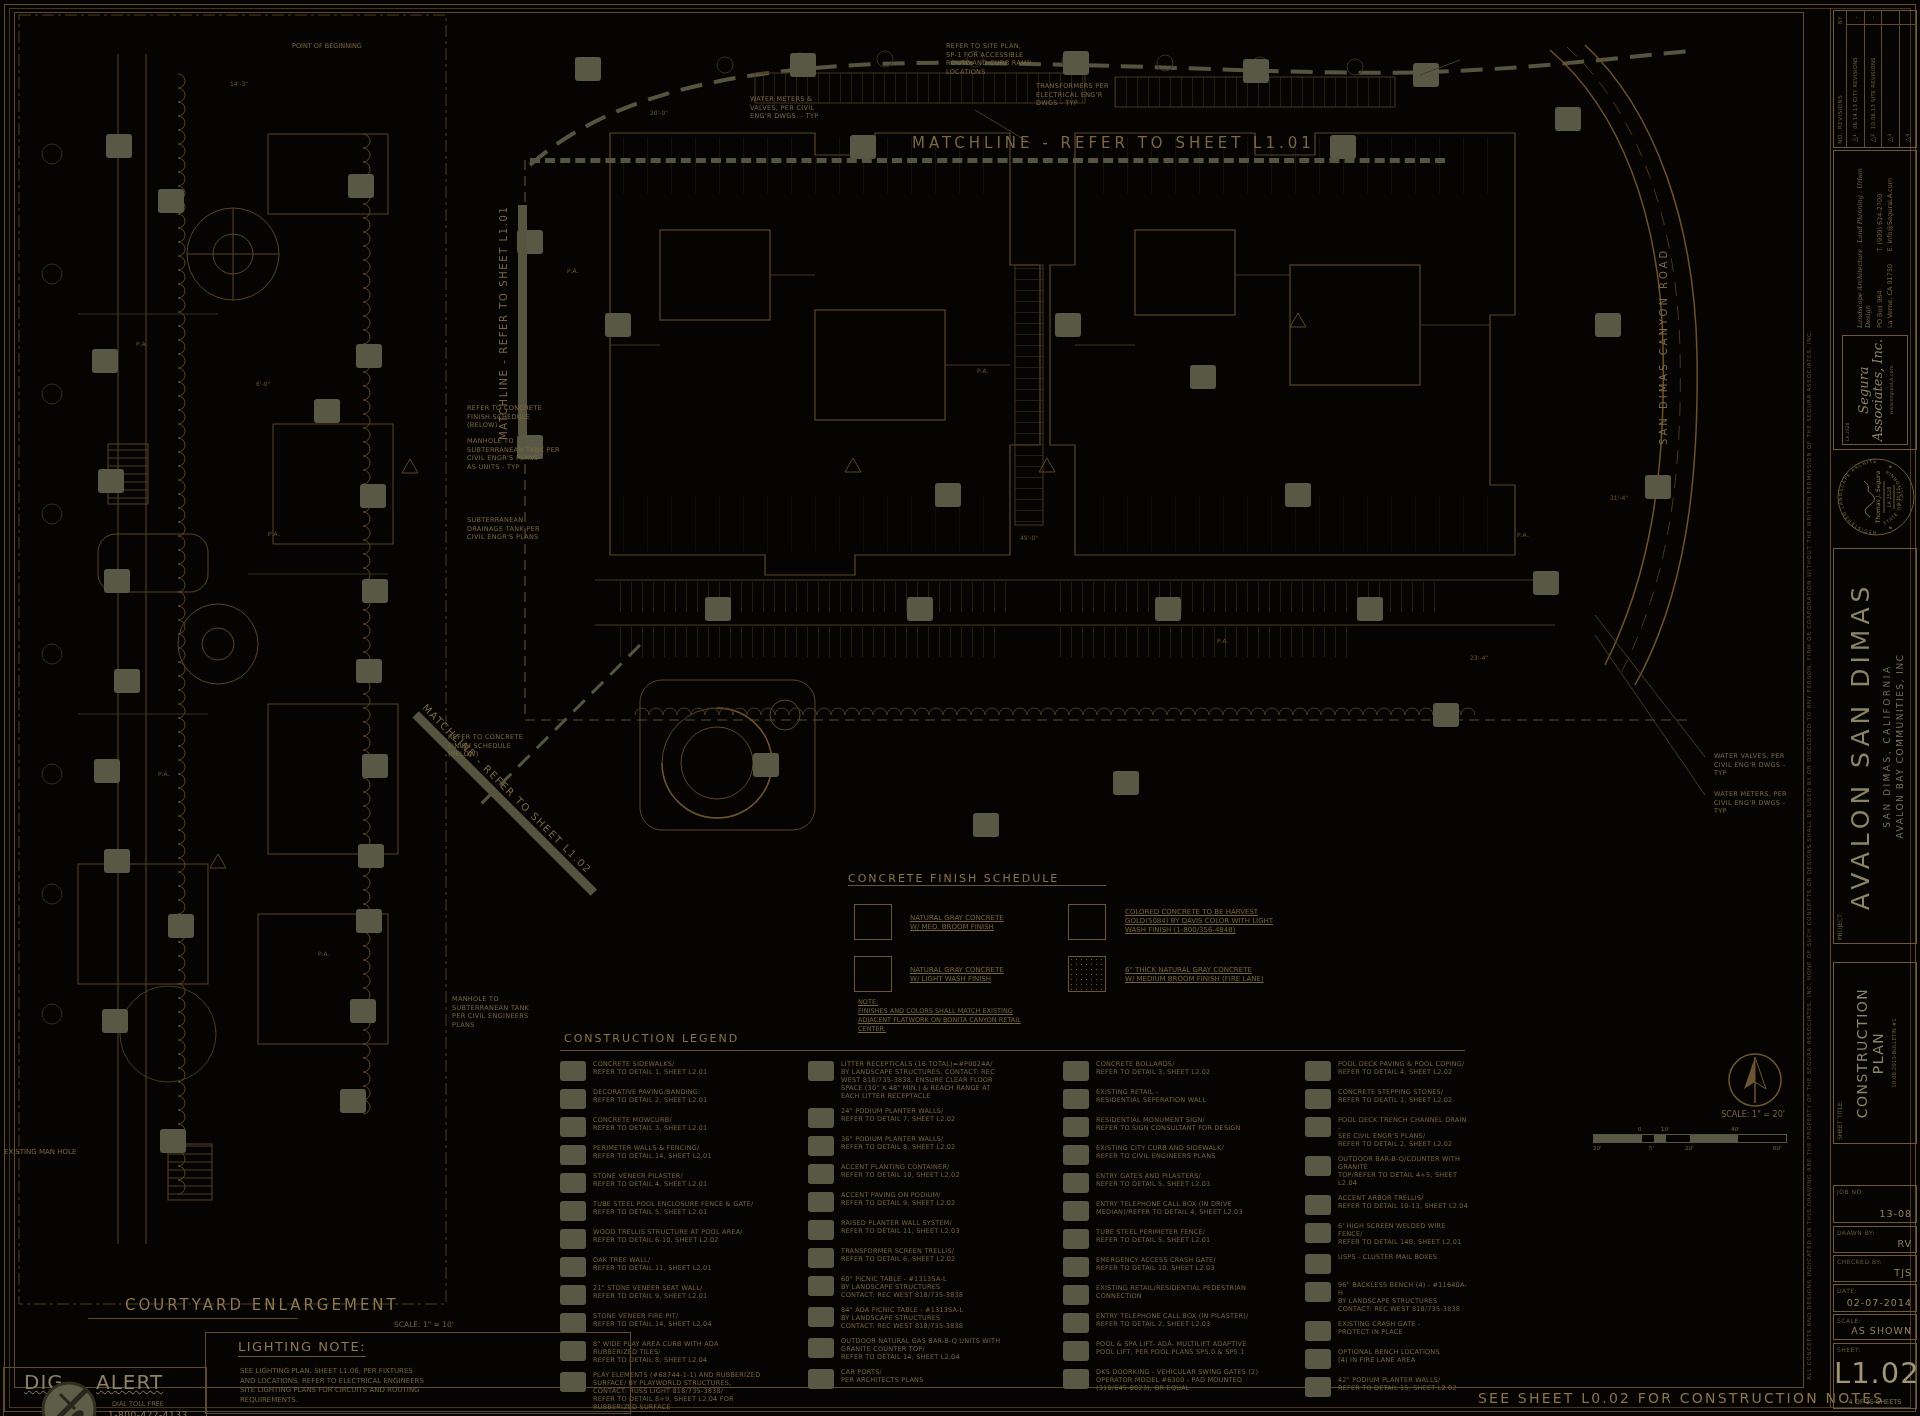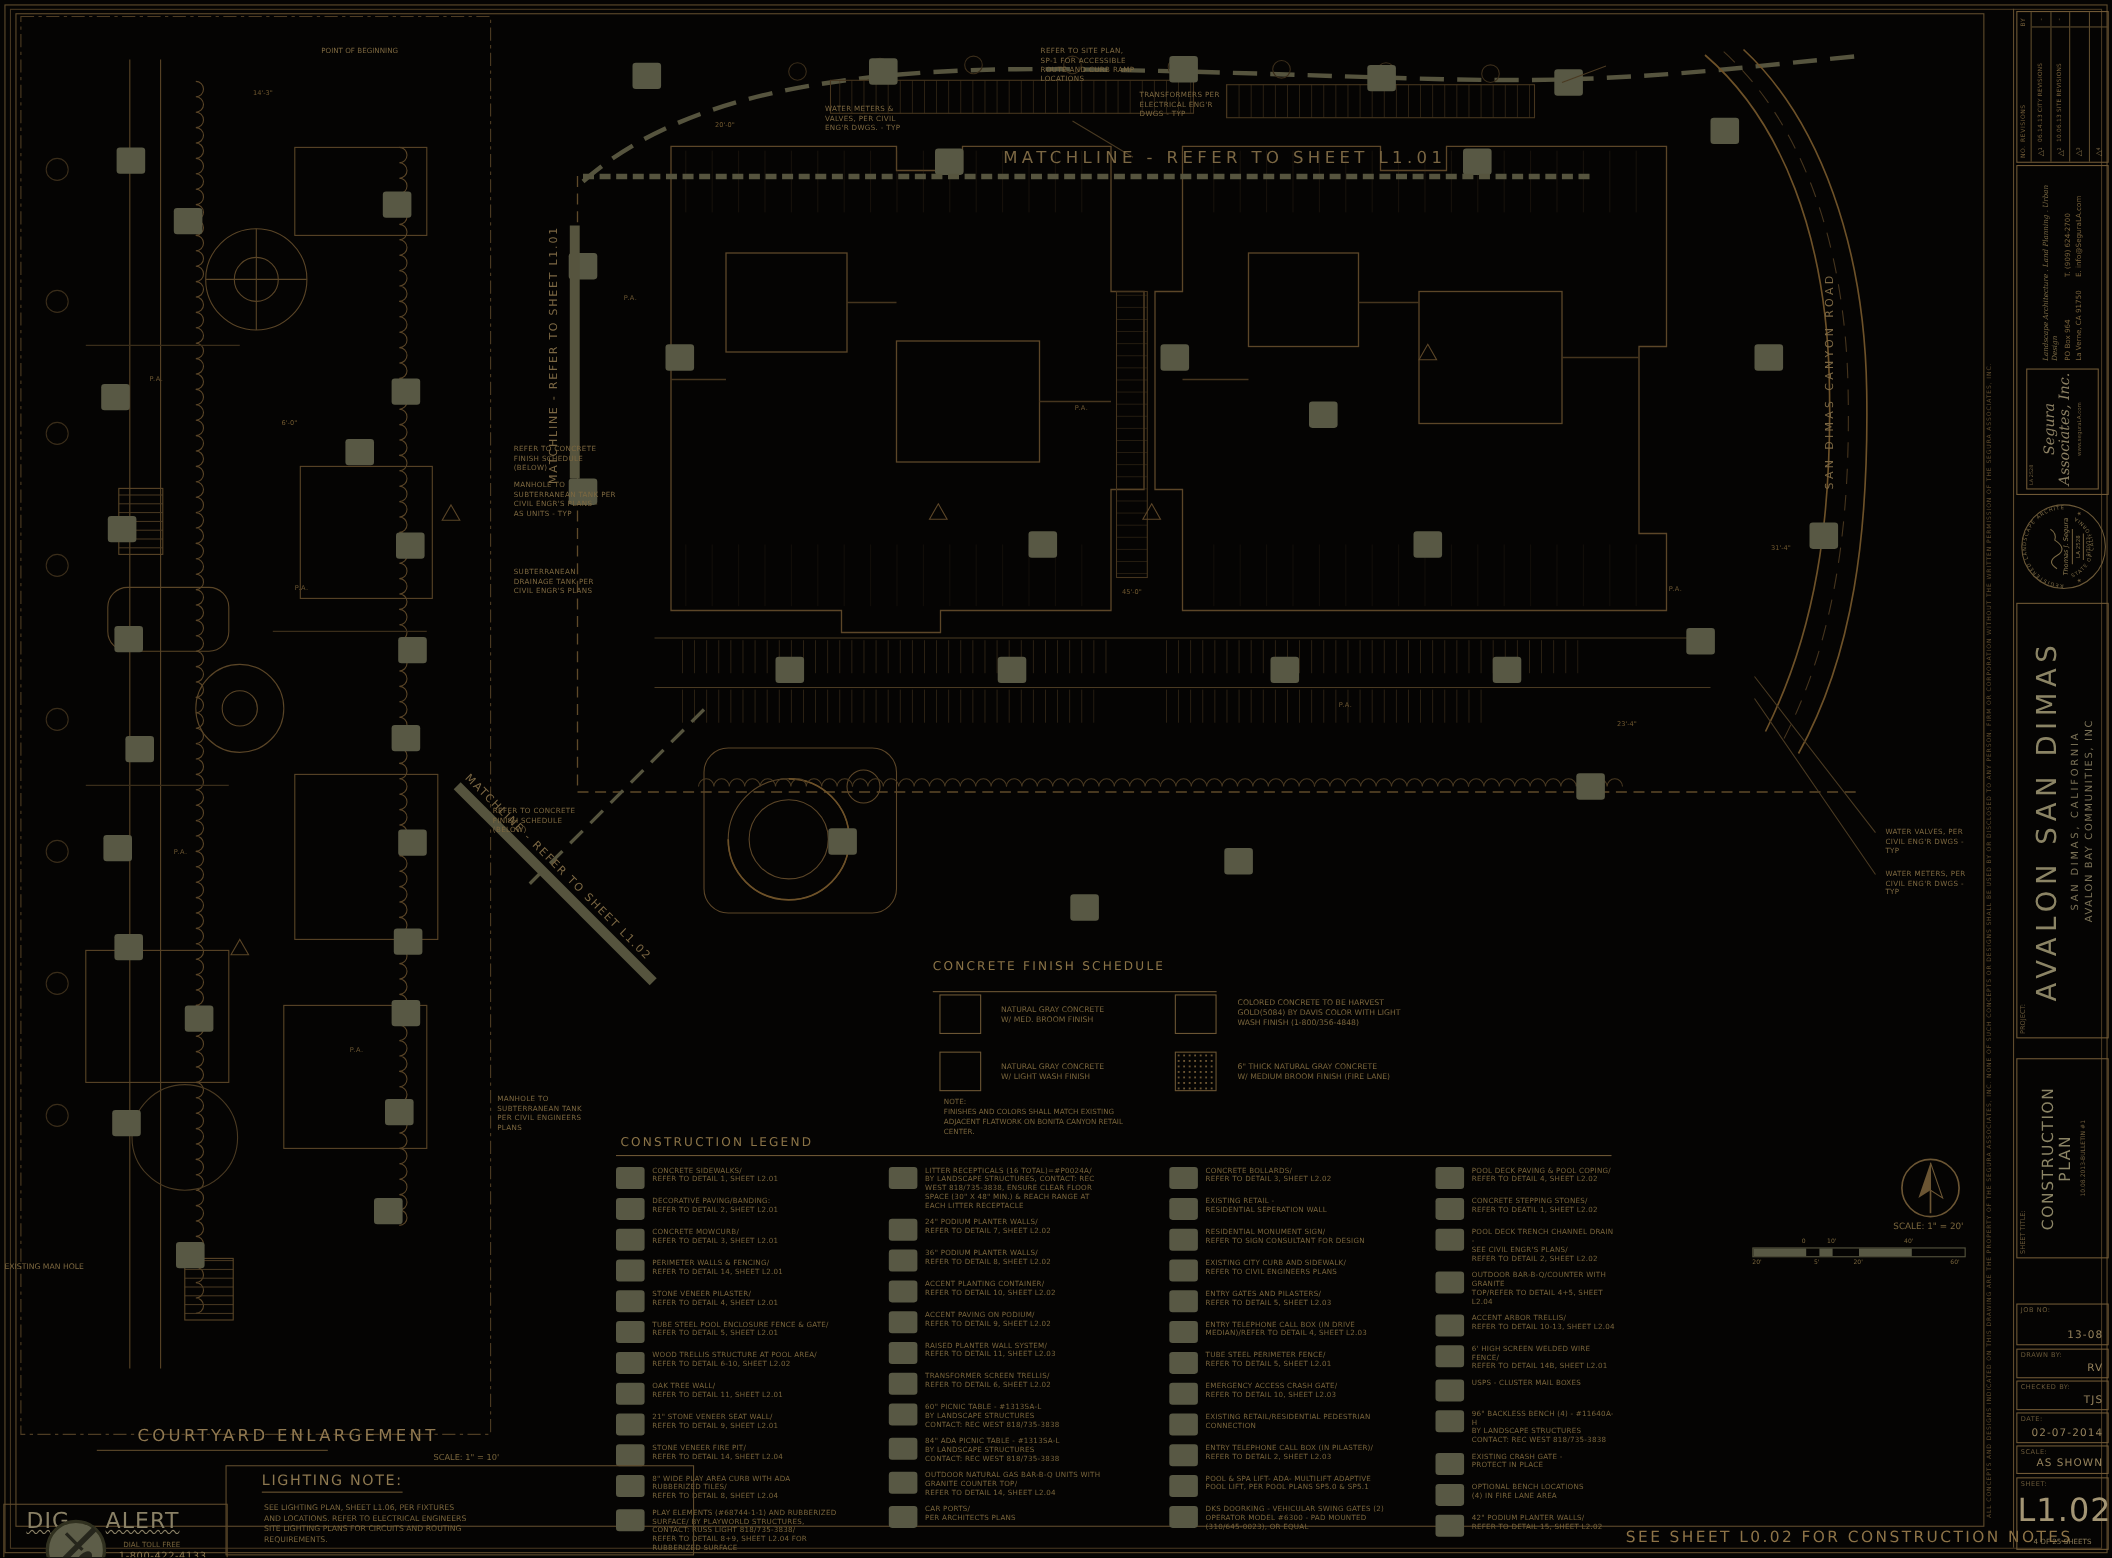--- a/index.html
+++ b/index.html
@@ -18,24 +18,24 @@
   .ml-bar{background:#56543e;}
   .ml-vtext{font-size:10px;letter-spacing:1.6px;color:#7b6743;text-transform:uppercase;}
   .road{font-size:10px;letter-spacing:3px;color:#7b6743;text-transform:uppercase;}
   
   #legend .ltitle{font-size:11px;letter-spacing:2px;color:#8a7347;}
   .lcol{position:absolute;top:28px;display:flex;flex-direction:column;gap:7px;}
   .litem{display:flex;gap:7px;align-items:flex-start;}
   .sw{flex:0 0 26px;height:20px;background:#585844;border-radius:3px;margin-top:1px;}
   .ltext{font-size:6.5px;line-height:8px;letter-spacing:.2px;color:#79653c;white-space:pre-line;text-transform:uppercase;}
   
-  #schedule .stitle{font-size:11px;letter-spacing:2px;color:#8a7347;border-bottom:1px solid #6b5533;padding-bottom:16px;width:258px;}
+  #schedule .stitle{font-size:11px;letter-spacing:2px;color:#8a7347;border-bottom:1px solid #6b5533;padding-bottom:0;width:258px;}
   .schsw{position:absolute;width:36px;height:34px;border:1px solid #6b5533;}
   .schsw.dots{background-image:radial-gradient(#6b5533 .7px, transparent .8px);background-size:5px 5px;}
-  .schtext{position:absolute;font-size:7px;line-height:9px;color:#79653c;white-space:pre-line;text-transform:uppercase;}
+  .schtext{position:absolute;font-size:7px;line-height:9px;color:#79653c;white-space:pre-line;text-transform:uppercase;text-decoration:underline;}
   
   #lighting{border:1px solid #5f4b2c;}
   #lighting .ntitle{font-size:13px;letter-spacing:1.5px;color:#8d7850;border-bottom:1px solid #6b5533;display:inline-block;padding-bottom:2px;}
   #lighting .nbody{font-size:7px;line-height:9.5px;color:#79653c;white-space:pre-line;text-transform:uppercase;}
   #digalert{border:1px solid #5f4b2c;}
   .dig-word{font-size:20px;letter-spacing:1px;color:#8a8166;text-decoration:underline wavy 1px;}
   .dig-small{font-size:6.5px;color:#79653c;line-height:9px;}
   .dig-phone{font-size:9px;color:#8d7850;letter-spacing:.5px;line-height:11px;}
   .dig-foot{font-size:5.2px;letter-spacing:.4px;color:#6e5a38;text-align:center;}
   

